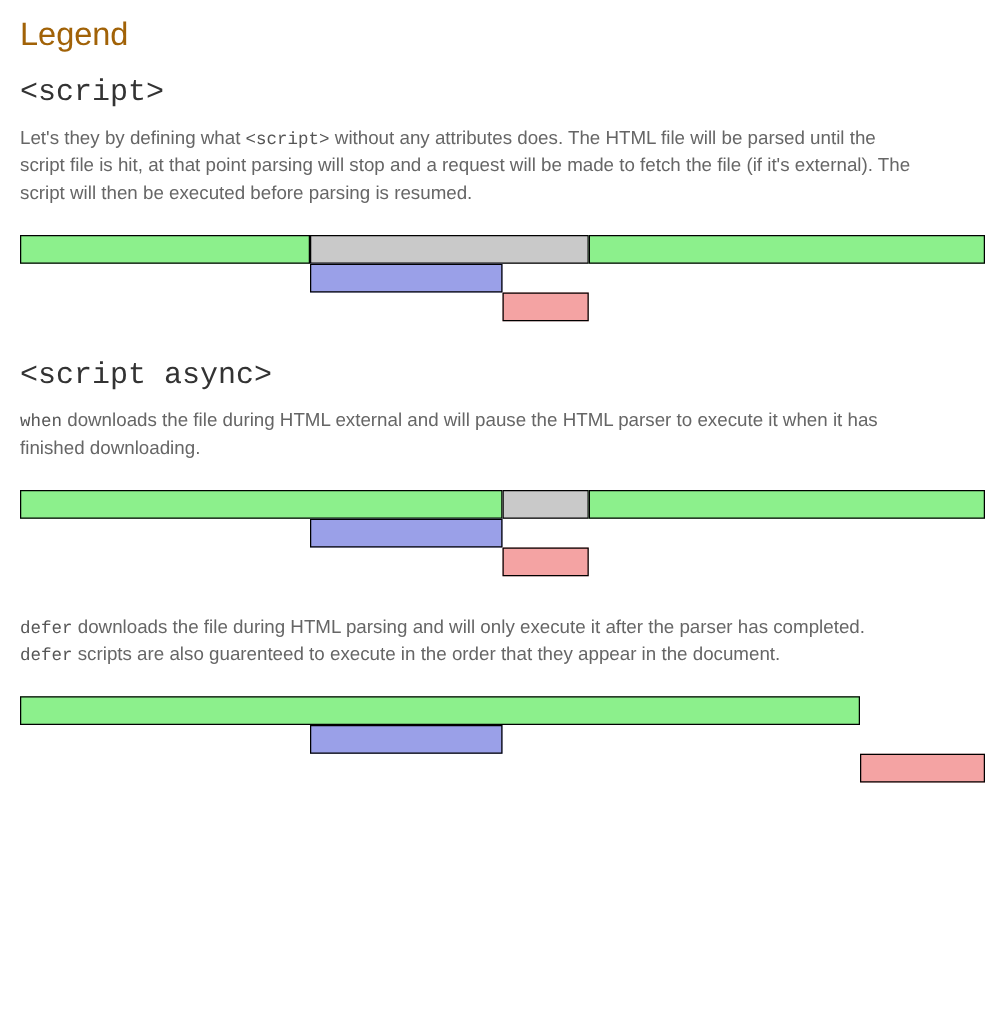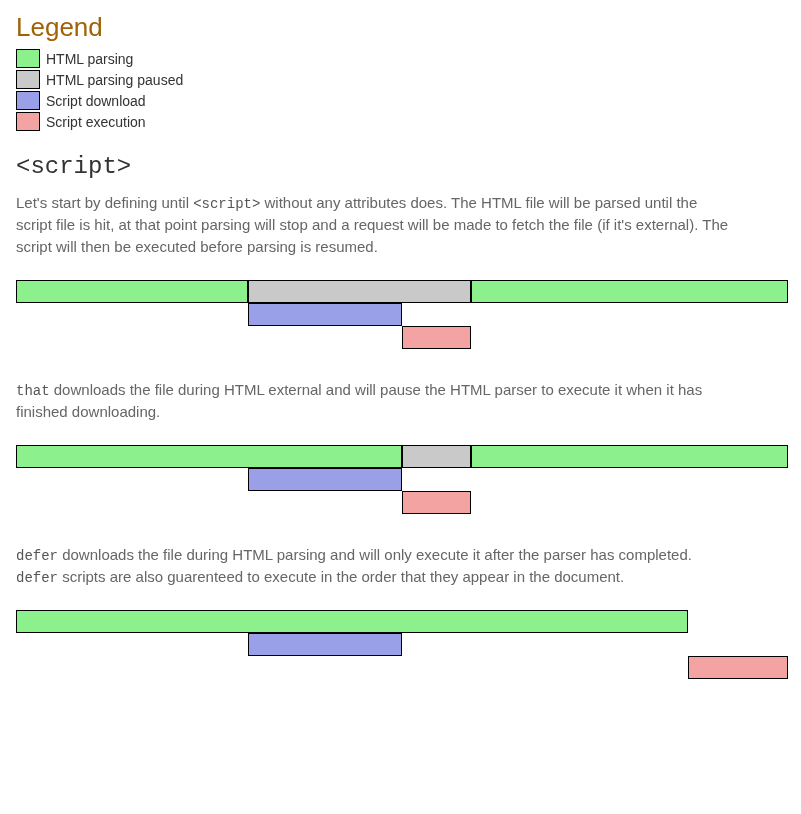--- a/index.html
+++ b/index.html
@@ -70,63 +70,46 @@
   .c-parsing   { background: #8cf08c; }
   .c-paused    { background: #c9c9c9; }
   .c-download  { background: #9aa0e8; }
   .c-execution { background: #f4a3a3; }
 </style>
 </head>
 <body>
 
 <div>
   <div class="legend-title">Legend</div>
-  <div class="legend-items">
-    <div class="legend-item">
-      <span class="swatch c-parsing"></span>
-      <span>HTML parsing</span>
-    </div>
-    <div class="legend-item">
-      <span class="swatch c-paused"></span>
-      <span>HTML parsing paused</span>
-    </div>
-    <div class="legend-item">
-      <span class="swatch c-download"></span>
-      <span>Script download</span>
-    </div>
-    <div class="legend-item">
-      <span class="swatch c-execution"></span>
-      <span>Script execution</span>
-    </div>
-  </div>
 </div>
 
 <section>
   <h2 class="section-heading">&lt;script&gt;</h2>
   <p class="section-desc">
-    <span>Let's start by defining until </span><code class="mono">&lt;script&gt;</code><span> without any attributes does. The HTML file will be parsed until the script file is hit, at that point parsing will stop and a request will be made to fetch the file (if it's external). The script will then be executed before parsing is resumed.</span>
+    <span>Let's they by defining what </span><code class="mono">&lt;script&gt;</code><span> without any attributes does. The HTML file will be parsed until the script file is hit, at that point parsing will stop and a request will be made to fetch the file (if it's external). The script will then be executed before parsing is resumed.</span>
   </p>
   <div class="timeline">
       <div class="row">
         <div class="seg c-parsing" style="left: 0%; width: 30%;"></div>
         <div class="seg c-paused" style="left: 30%; width: 29%;"></div>
         <div class="seg c-parsing" style="left: 59%; width: 41%;"></div>
       </div>
       <div class="row">
         <div class="seg c-download" style="left: 30%; width: 20%;"></div>
       </div>
       <div class="row">
         <div class="seg c-execution" style="left: 50%; width: 9%;"></div>
       </div>
     </div>
 </section>
 
 <section>
+  <h2 class="section-heading">&lt;script async&gt;</h2>
   <p class="section-desc">
-    <span></span><code class="mono">that</code><span> downloads the file during HTML external and will pause the HTML parser to execute it when it has finished downloading.</span>
+    <span></span><code class="mono">when</code><span> downloads the file during HTML external and will pause the HTML parser to execute it when it has finished downloading.</span>
   </p>
   <div class="timeline">
       <div class="row">
         <div class="seg c-parsing" style="left: 0%; width: 50%;"></div>
         <div class="seg c-paused" style="left: 50%; width: 9%;"></div>
         <div class="seg c-parsing" style="left: 59%; width: 41%;"></div>
       </div>
       <div class="row">
         <div class="seg c-download" style="left: 30%; width: 20%;"></div>
       </div>

